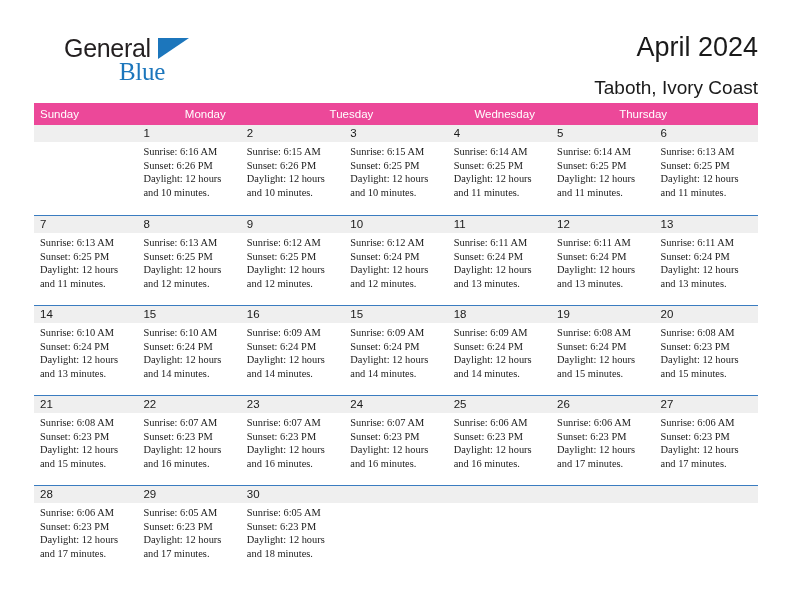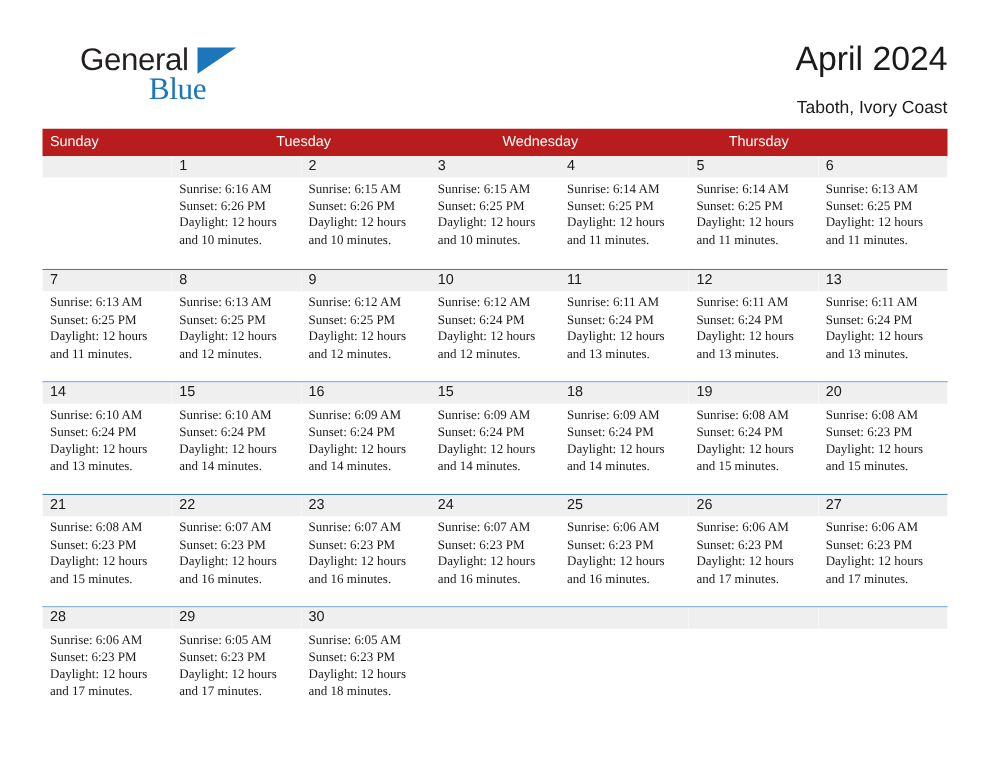--- a/index.html
+++ b/index.html
@@ -71,38 +71,38 @@
     font-size: 27px;
     color: #1a1a1a;
     text-align: left;
     line-height: 1.1;
     white-space: nowrap;
   }
   .subtitle {
     position: absolute;
     right: 34px;
     top: 78px;
-    font-size: 14px;
+    font-size: 19px;
     color: #1a1a1a;
     text-align: left;
     line-height: 1.1;
     white-space: nowrap;
   }
 
   
   .calendar {
     position: absolute;
     left: 34px;
     top: 103px;
     width: 724px;
   }
   .dow-row {
     display: flex;
     width: 100%;
-    background: #b91c1c;
+    background: #ec4899;
     height: 22px;
   }
   .dow {
     flex: 1 1 0;
     color: #ffffff;
     font-size: 11.5px;
     line-height: 22px;
     padding-left: 6px;
     white-space: nowrap;
     overflow: hidden;
@@ -155,20 +155,21 @@
       <span class="logo-blue">Blue</span>
     </div>
 
     <div class="title">April 2024</div>
     <div class="subtitle">Taboth, Ivory Coast</div>
   </div>
 
   <div class="calendar">
     <div class="dow-row" id="dow-row">
         <div class="dow">Sunday</div>
+        <div class="dow">Monday</div>
         <div class="dow">Tuesday</div>
         <div class="dow">Wednesday</div>
         <div class="dow">Thursday</div>
       </div>
     <div id="weeks-container">
         <div class="week">
           <div class="cell empty">
             <div class="daynum-band"></div>
           </div>
           <div class="cell">

